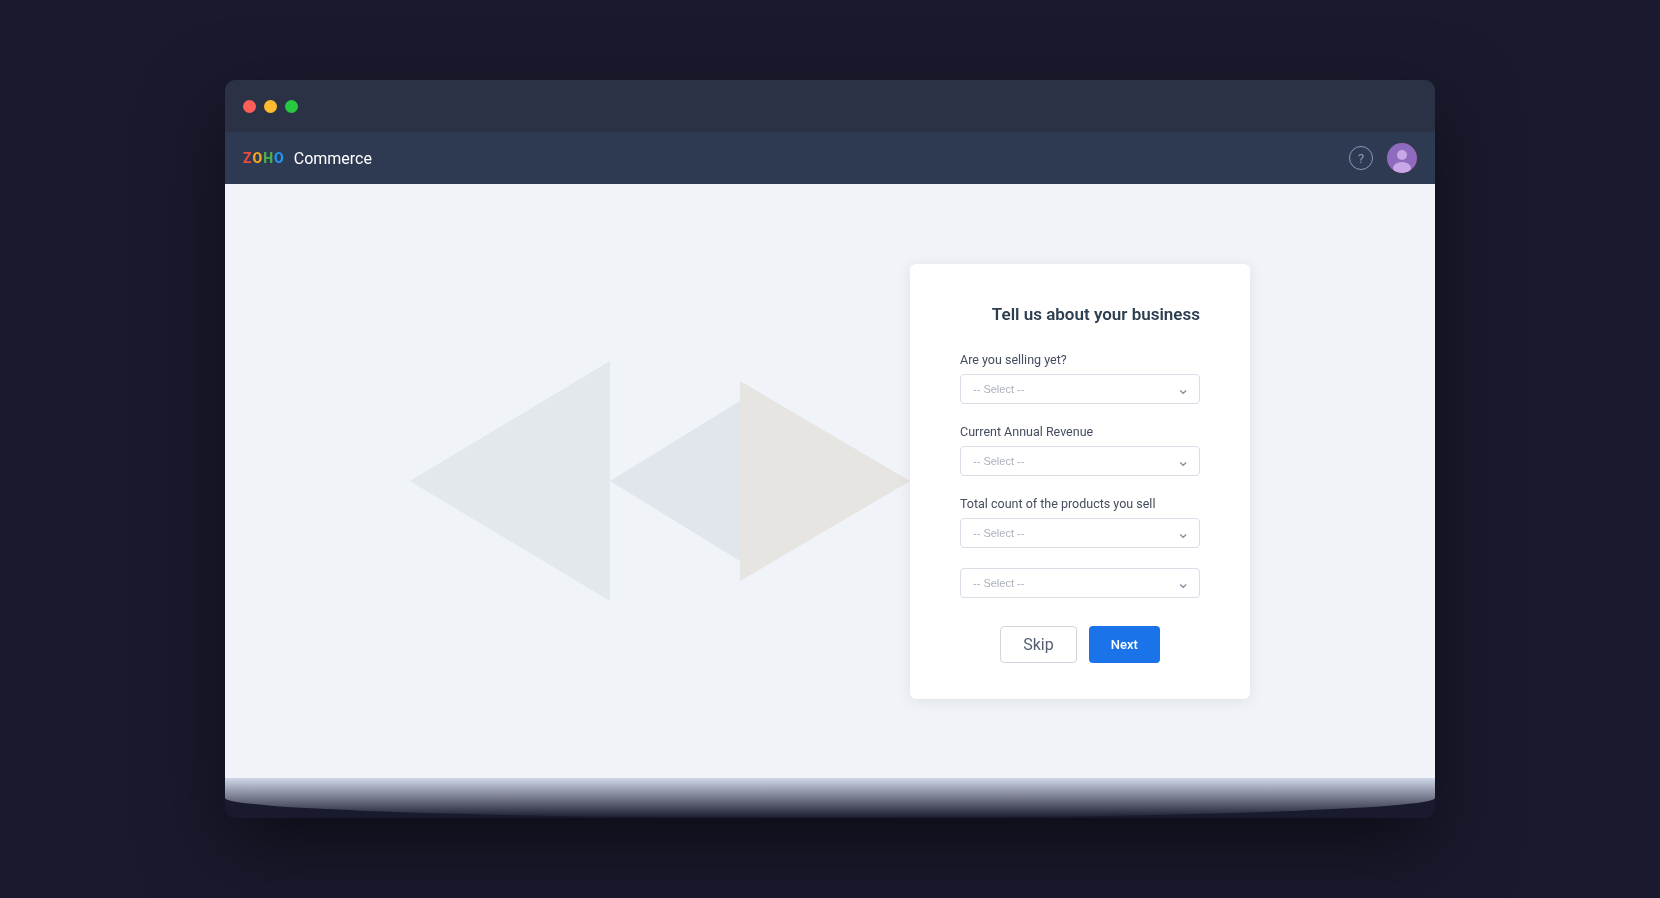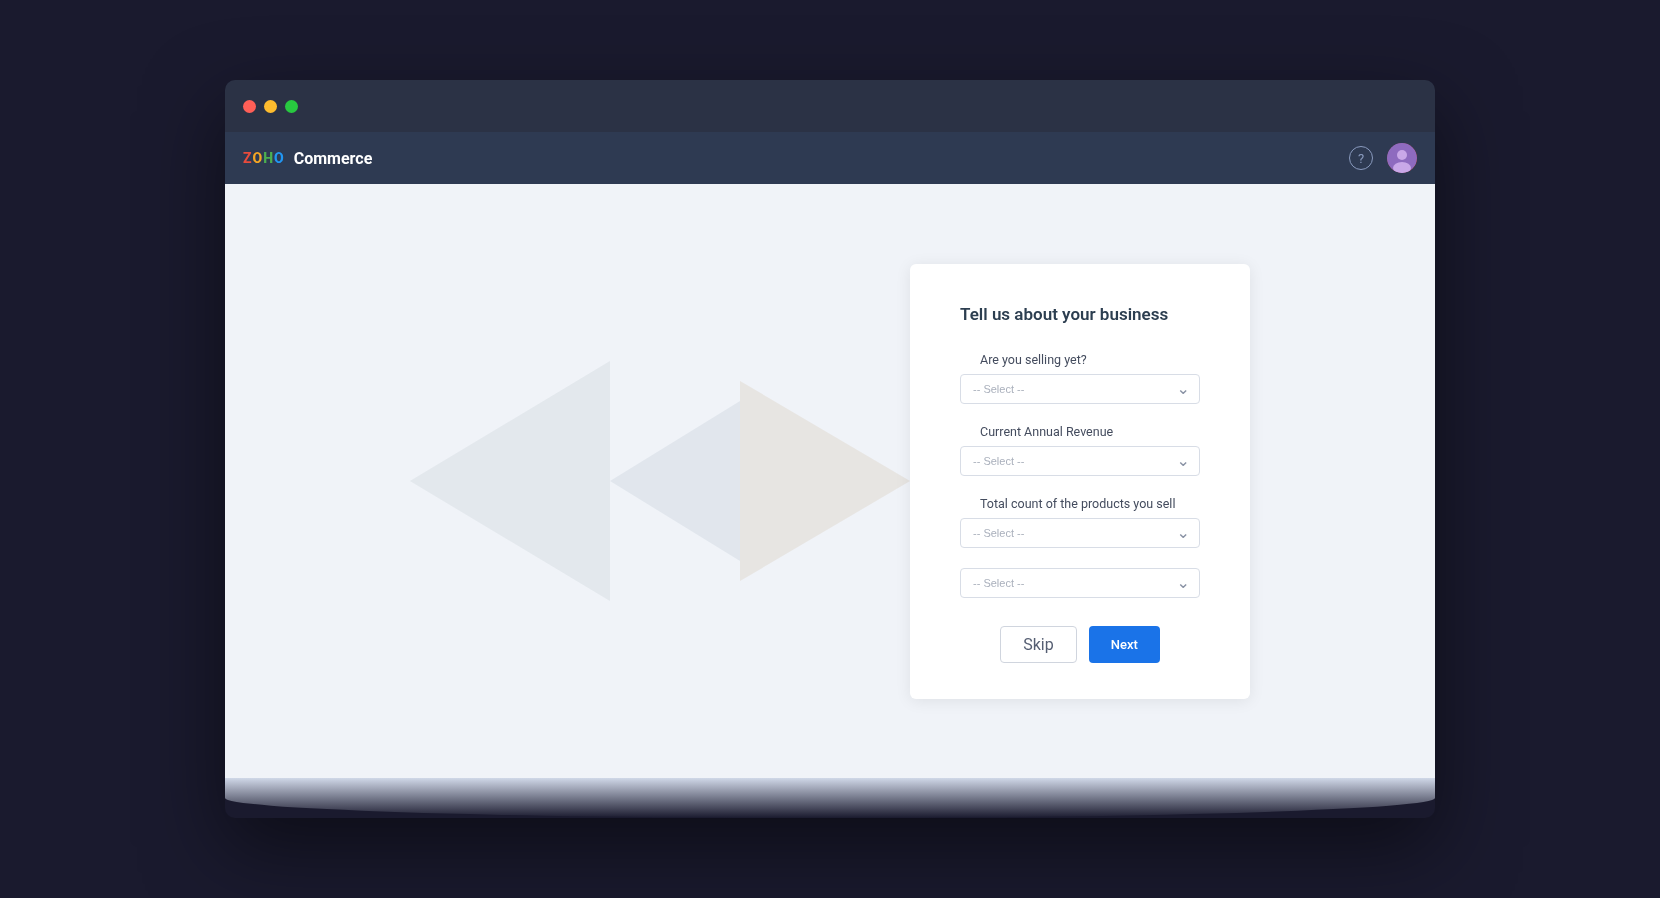--- a/index.html
+++ b/index.html
@@ -66,21 +66,21 @@
     }
 
     .zoho-z { color: #e84b3c; font-size: 14px; font-weight: 800; }
     .zoho-o { color: #f5a623; font-size: 14px; font-weight: 800; }
     .zoho-h { color: #4caf50; font-size: 14px; font-weight: 800; }
     .zoho-o2 { color: #2196f3; font-size: 14px; font-weight: 800; }
 
     .brand-name {
       color: #ffffff;
       font-size: 16px;
-      font-weight: 700;
+      font-weight: 400;
       margin-left: 4px;
     }
 
     .nav-icons {
       display: flex;
       align-items: center;
       gap: 14px;
     }
 
     .help-icon {
@@ -160,38 +160,37 @@
       background: #ffffff;
       border-radius: 6px;
       box-shadow: 0 2px 16px rgba(0,0,0,0.08);
       padding: 40px 50px 36px;
       width: 340px;
       position: relative;
       z-index: 10;
     }
 
     .form-title {
-      text-align: left;
+      text-align: right;
       font-size: 17px;
       font-weight: 600;
       color: #2c3e50;
       margin-bottom: 28px;
     }
 
     .form-group {
       margin-bottom: 20px;
     }
 
     .form-label {
       display: block;
       font-size: 12.5px;
       color: #444c5e;
       margin-bottom: 7px;
       font-weight: 400;
-      margin-left: 20px;
     }
 
     .form-select {
       width: 100%;
       padding: 8px 32px 8px 12px;
       border: 1px solid #d8dde6;
       border-radius: 4px;
       font-size: 11px;
       color: #aab0bc;
       background: #ffffff;

